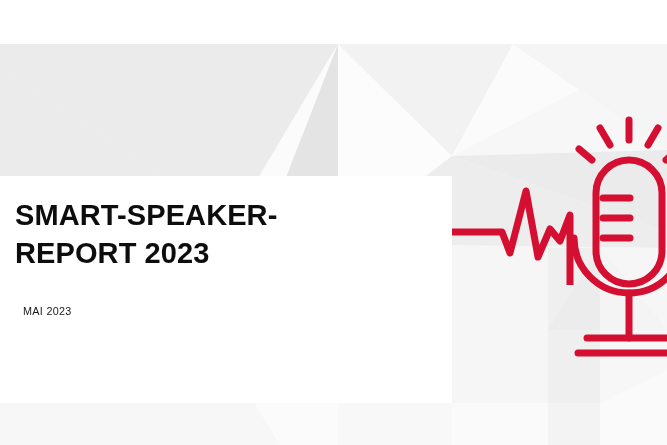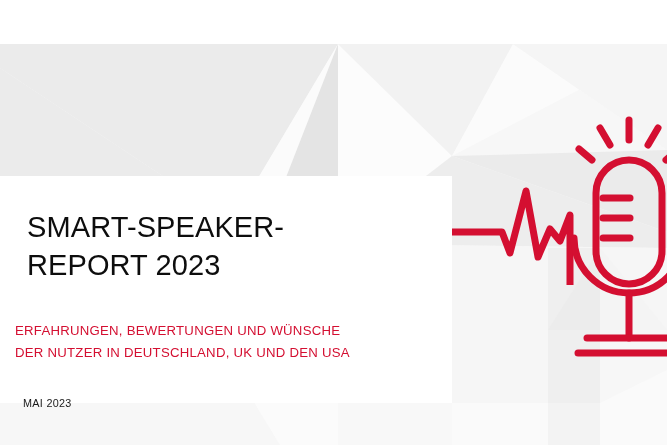--- a/index.html
+++ b/index.html
@@ -64,23 +64,23 @@
   .card-inner {
     position: absolute;
     left: 15px;
     top: 20px;
     right: 14px;
   }
   .title {
     font-size: 29px;
     line-height: 38px;
     color: #0d0d0d;
-    font-weight: 400;
+    font-weight: 700;
     letter-spacing: 0.1px;
-    margin: 12px;
+    margin: 0;
     white-space: pre-line;
   }
   .subtitle {
     margin: 0;
     padding-top: 24px;
     font-size: 13.2px;
     line-height: 22px;
     color: #D40F31;
     letter-spacing: 0.25px;
     white-space: pre-line;
@@ -163,19 +163,17 @@
       <line x1="147" y1="228" x2="231" y2="228"></line>
 
       <line x1="138" y1="243" x2="240" y2="243"></line>
     </g>
   </svg>
 
   <div class="text-card">
     <div class="card-inner">
       <h1 class="title">SMART-SPEAKER-
 REPORT 2023</h1>
-      <p class="subtitle">ERFAHRUNGEN, BEWERTUNGEN UND WÜNSCHE
-DER NUTZER IN DEUTSCHLAND,  UK UND DEN USA</p>
       <p class="datestamp">MAI 2023</p>
     </div>
   </div>
 
 </div>
 
 </body></html>

